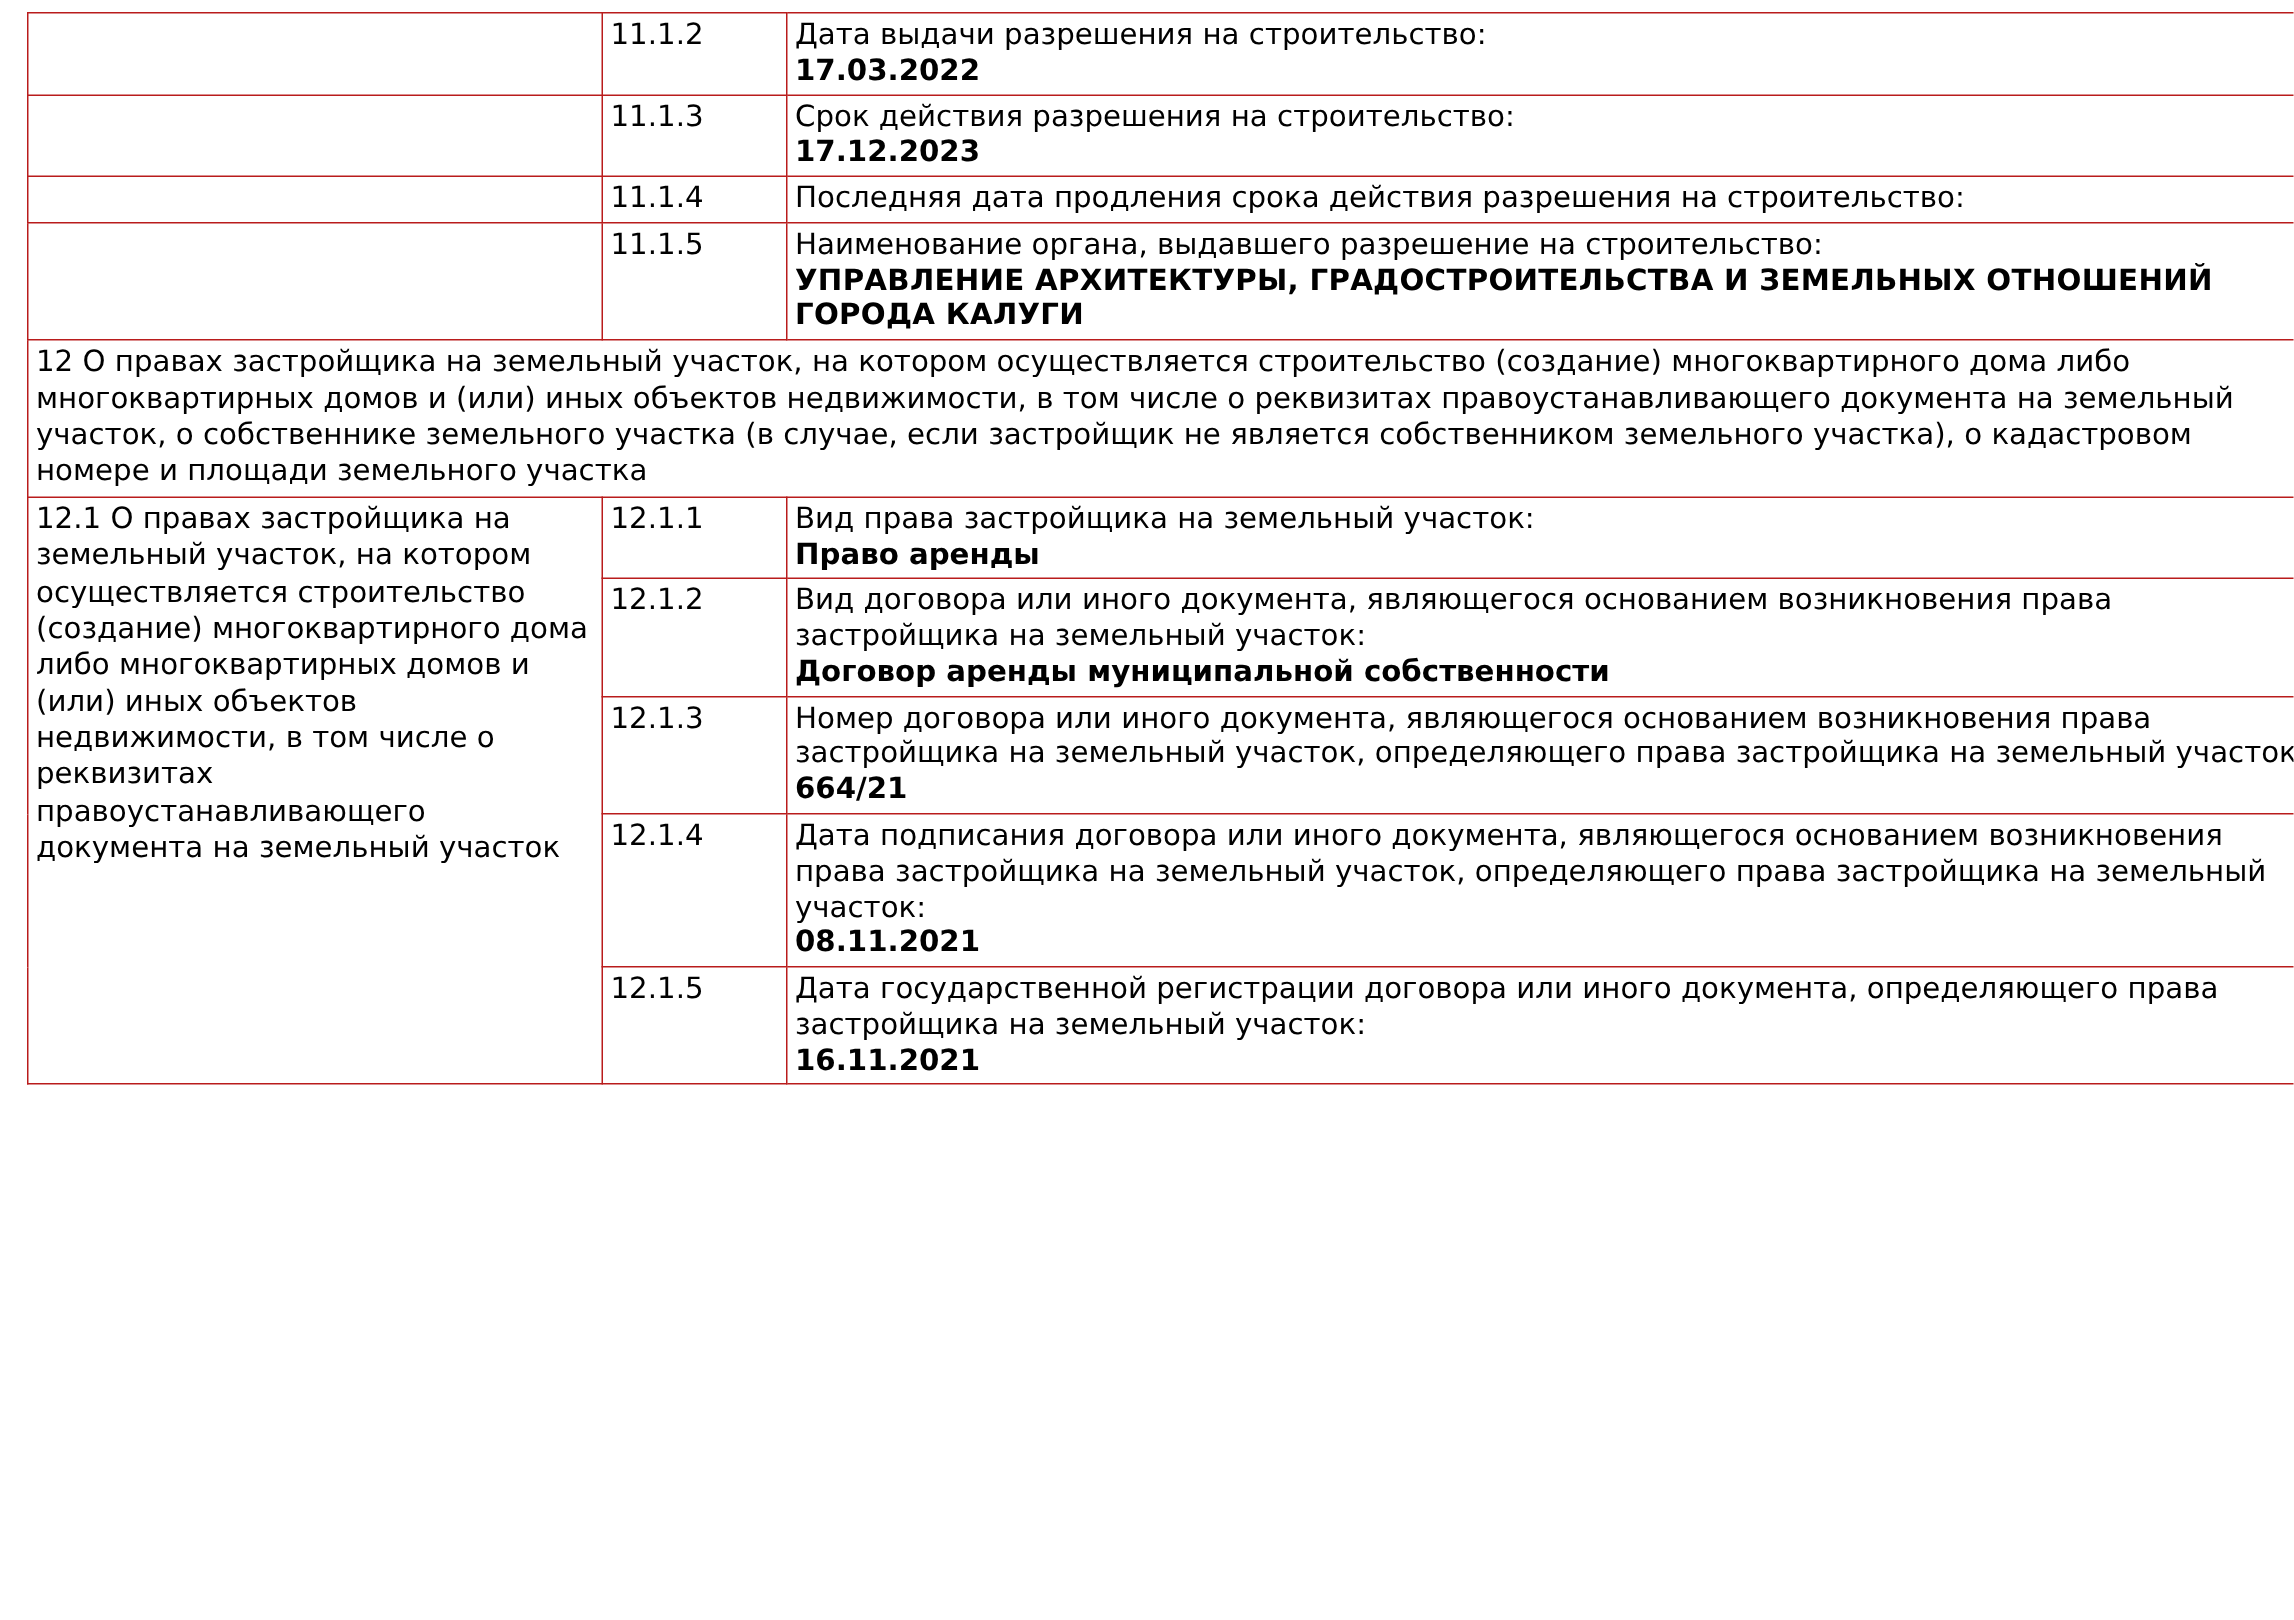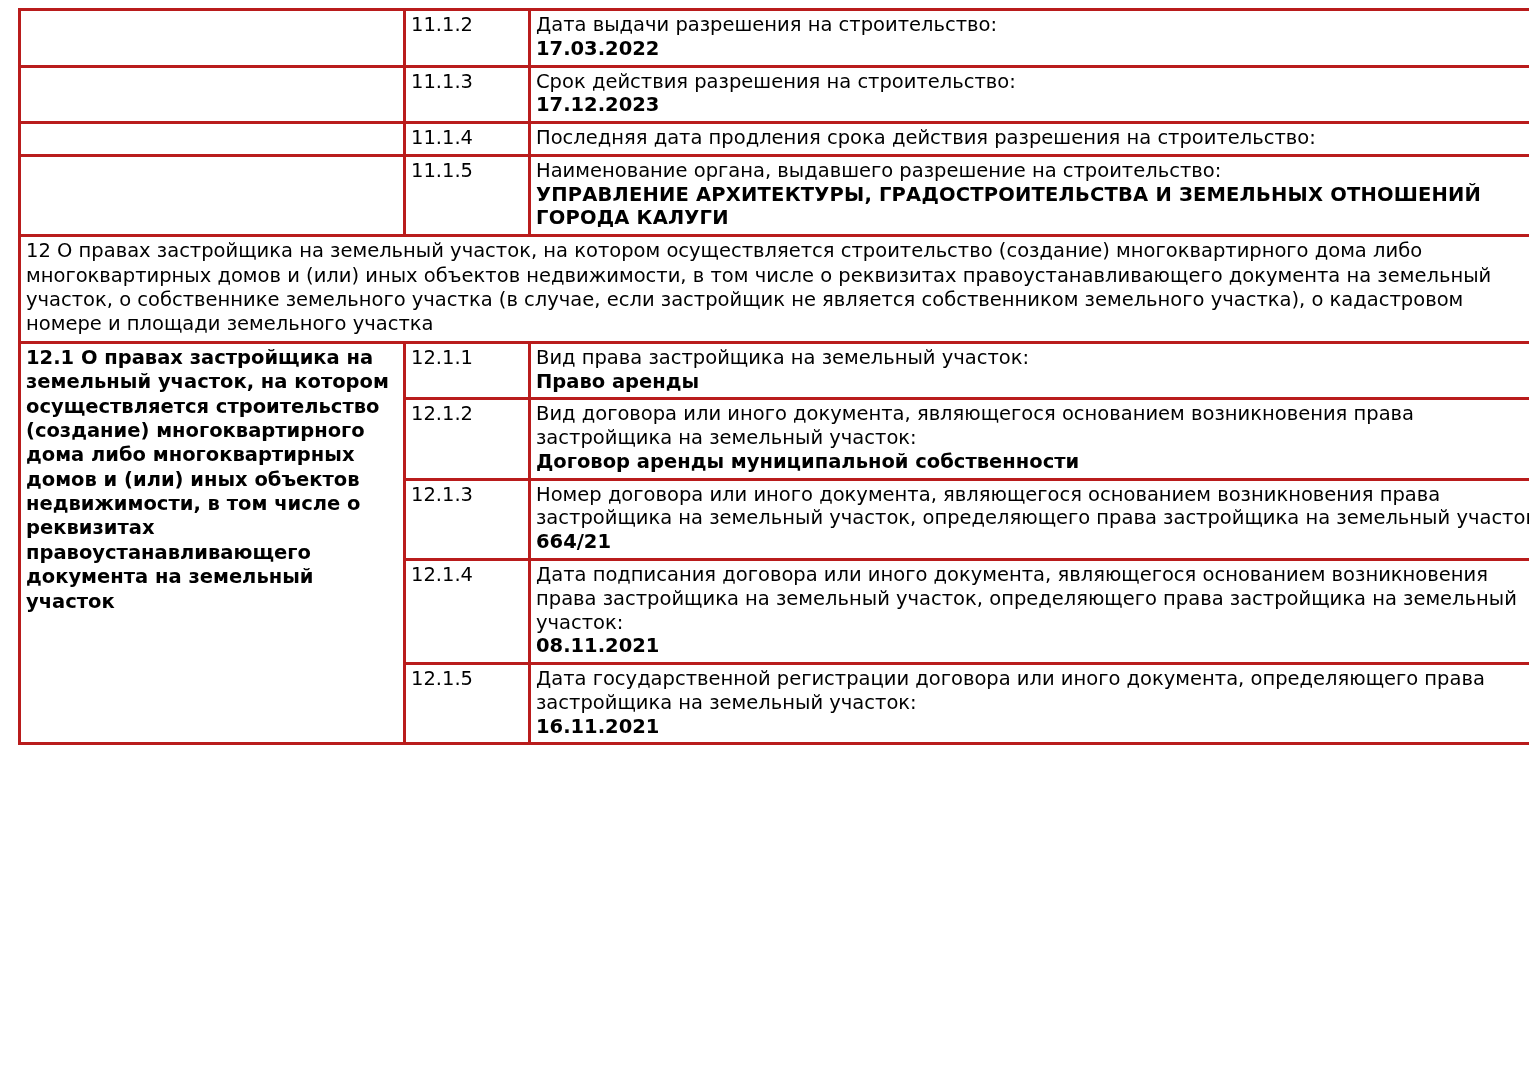--- a/index.html
+++ b/index.html
@@ -17,28 +17,28 @@
     box-sizing: border-box;
     padding: 8px 18px 0 18px;
     background: #ffffff;
   }
   table.doc {
     border-collapse: collapse;
     width: 1493px;
     table-layout: fixed;
   }
   table.doc td {
-    border: 3px solid #b91c1c;
+    border: 1px solid #b91c1c;
     vertical-align: top;
     padding: 2px 5px 4px 5px;
     font-size: 19.5px;
     line-height: 1.22;
     font-family: "DejaVu Sans", sans-serif;
   }
-  td.col-left { width: 372px; font-weight: bold; }
+  td.col-left { width: 372px; }
   td.col-code { width: 112px; }
   td.col-val  { width: 1009px; }
 
   .code {
     font-size: 19.5px;
   }
   .val-label {
     font-size: 19.5px;
   }
   .val-strong {

